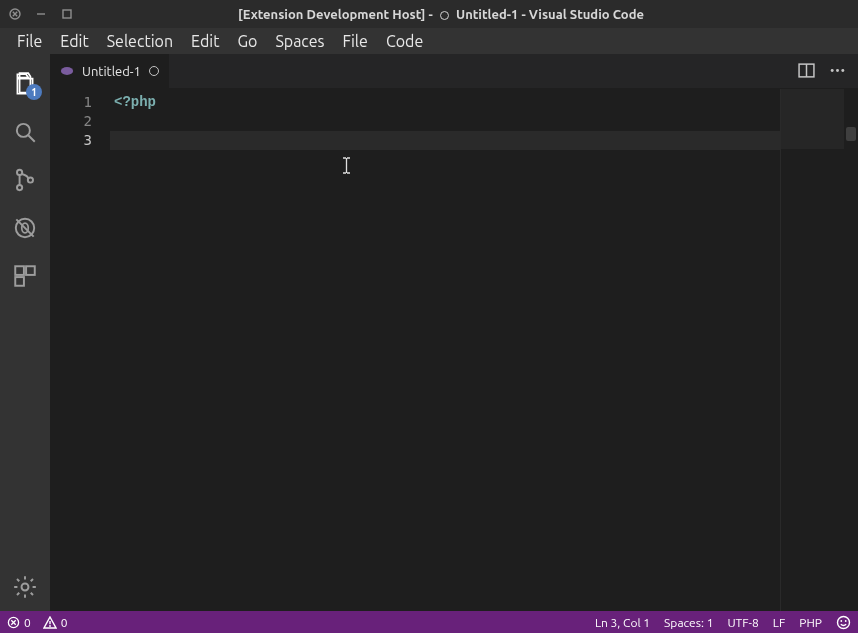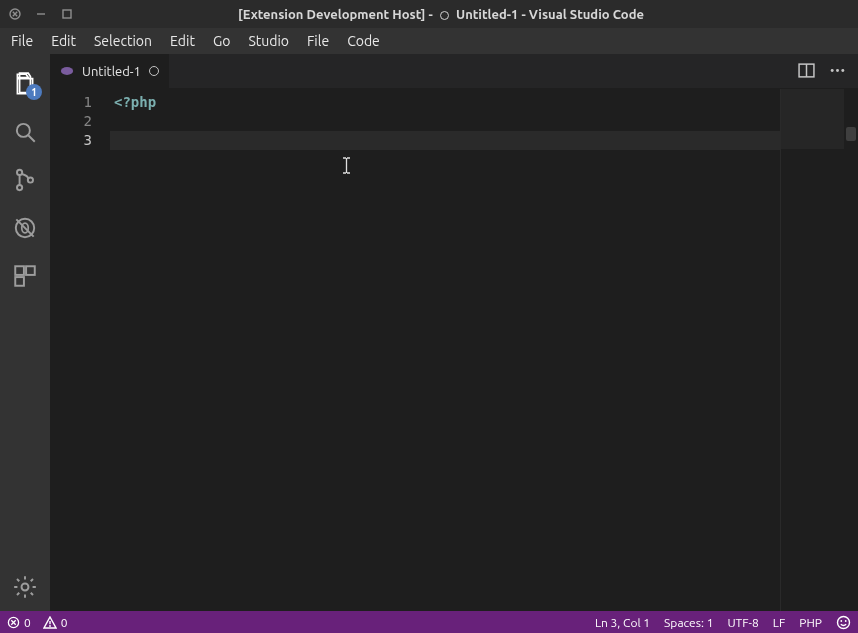--- a/index.html
+++ b/index.html
@@ -40,23 +40,23 @@
     border:1.5px solid #cfcfcf; border-radius:50%;
     background:transparent; margin:0 4px; vertical-align:middle;
   }
 
   
   .menubar {
     height: 26px;
     background: #333333;
     display: flex;
     align-items: center;
-    padding: 0 2px;
+    padding: 0 8px;
     color: #e8e8e8;
-    font-size: 14px;
+    font-size: 16px;
   }
   .menubar .menu-item { padding: 2px 9px; line-height: 22px; }
 
   
   .body {
     display: flex;
     height: calc(633px - 28px - 26px - 22px);
     background: #1e1e1e;
   }
 
@@ -122,21 +122,21 @@
     background:#1e1e1e;
   }
   .gutter .ln { height:19px; }
   .gutter .ln.current { color:#c6c6c6; }
 
   .code {
     flex:1; padding:4px 0 0 0;
     position:relative;
     color:#d4d4d4;
   }
-  .code .codeline { height:19px; padding-left:4px;}
+  .code .codeline { height:19px; padding-left:4px;font-family:Liberation Mono, monospace;}
   .code .codeline.current { background:#2a2a2a; }
   .code .php-tag { color:#7bafaf; font-weight:600; }
   .code .caret {
     position:absolute; left:232px; top:68px;
     width:1px; height:17px;
     color:#e0e0e0;
     pointer-events:none;
   }
 
   
@@ -203,21 +203,21 @@
   </div>
   <span style="width:54px"></span>
 </div>
 
 <div class="menubar">
   <div class="menu-item">File</div>
   <div class="menu-item">Edit</div>
   <div class="menu-item">Selection</div>
   <div class="menu-item">Edit</div>
   <div class="menu-item">Go</div>
-  <div class="menu-item">Studio</div>
+  <div class="menu-item">Spaces</div>
   <div class="menu-item">File</div>
   <div class="menu-item">Code</div>
 </div>
 
 <div class="body">
 
   <div class="activitybar">
     <div class="act active">
       <svg width="26" height="26" viewBox="0 0 24 24">
           <path d="M5 3h8l2 3h0v0H5z M5 7h14v14H5z" fill="none" stroke="currentColor" stroke-width="1.6"></path>

